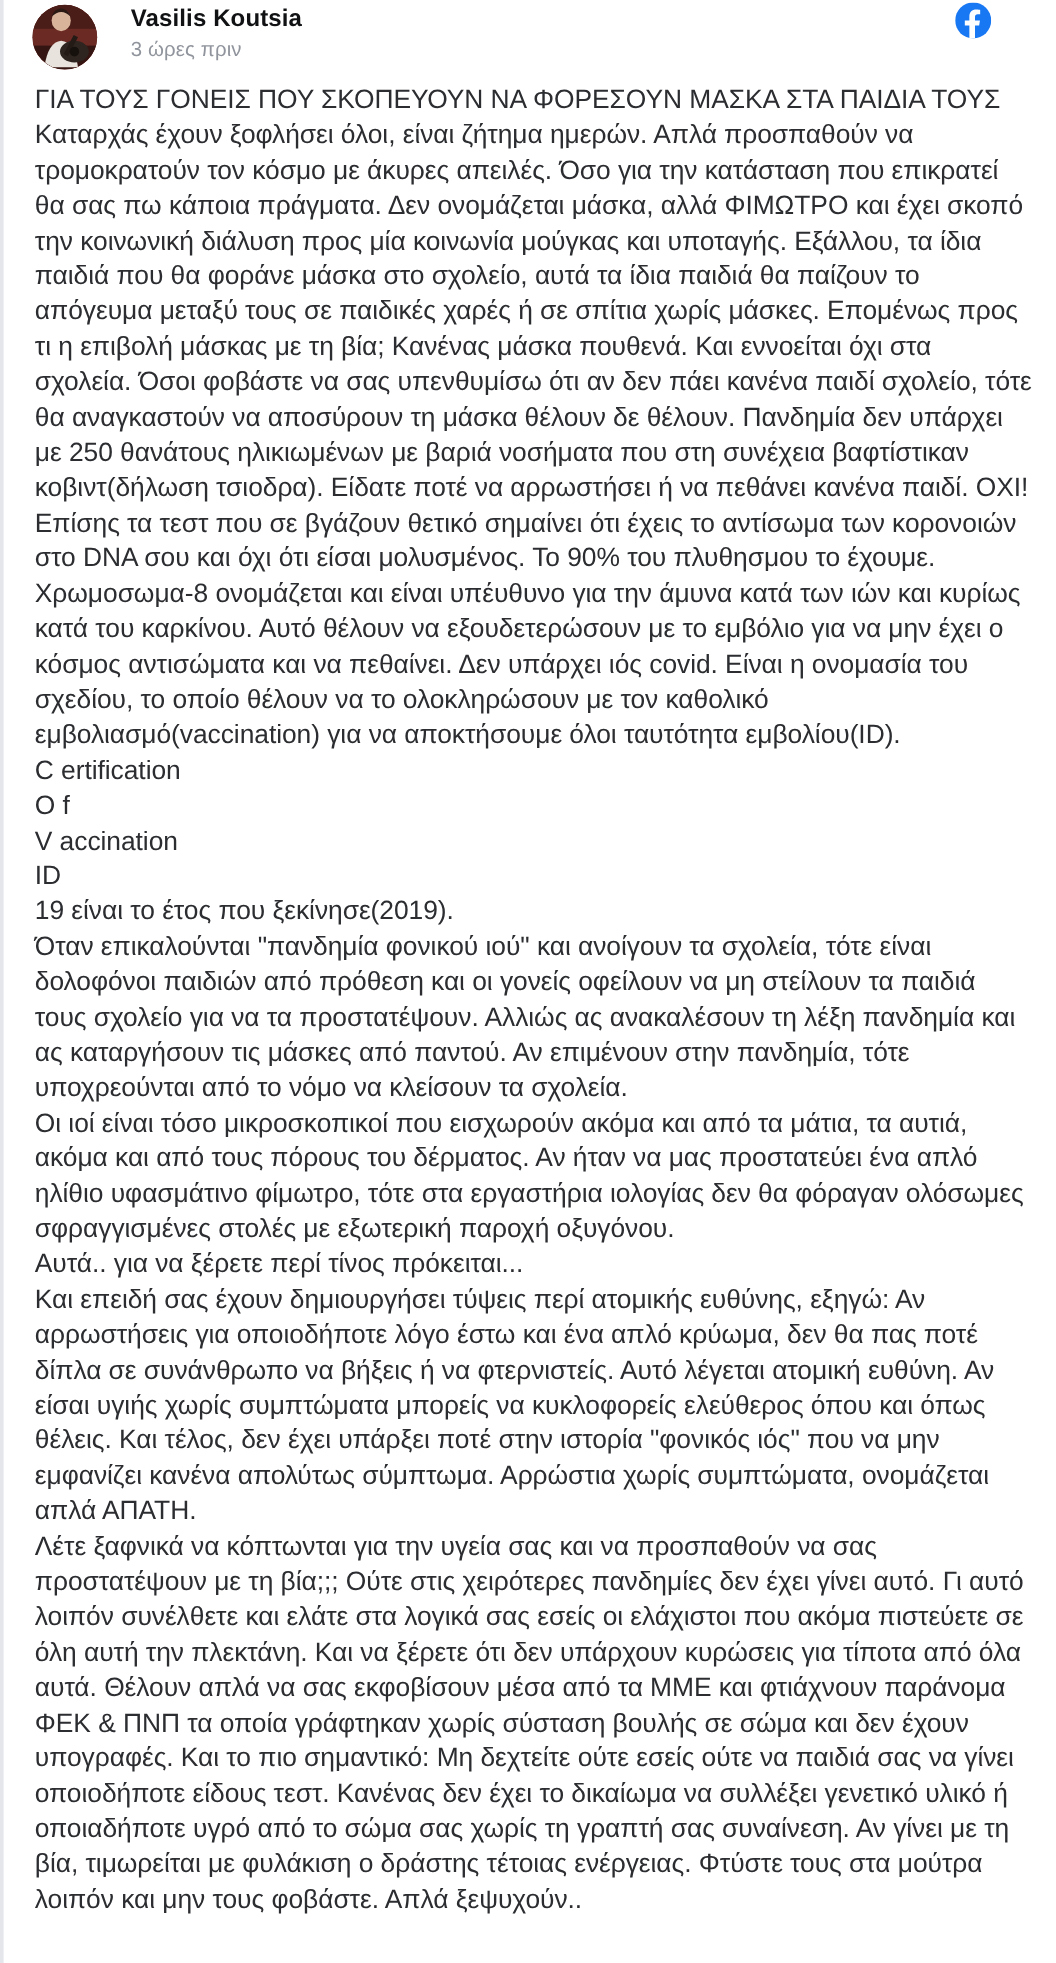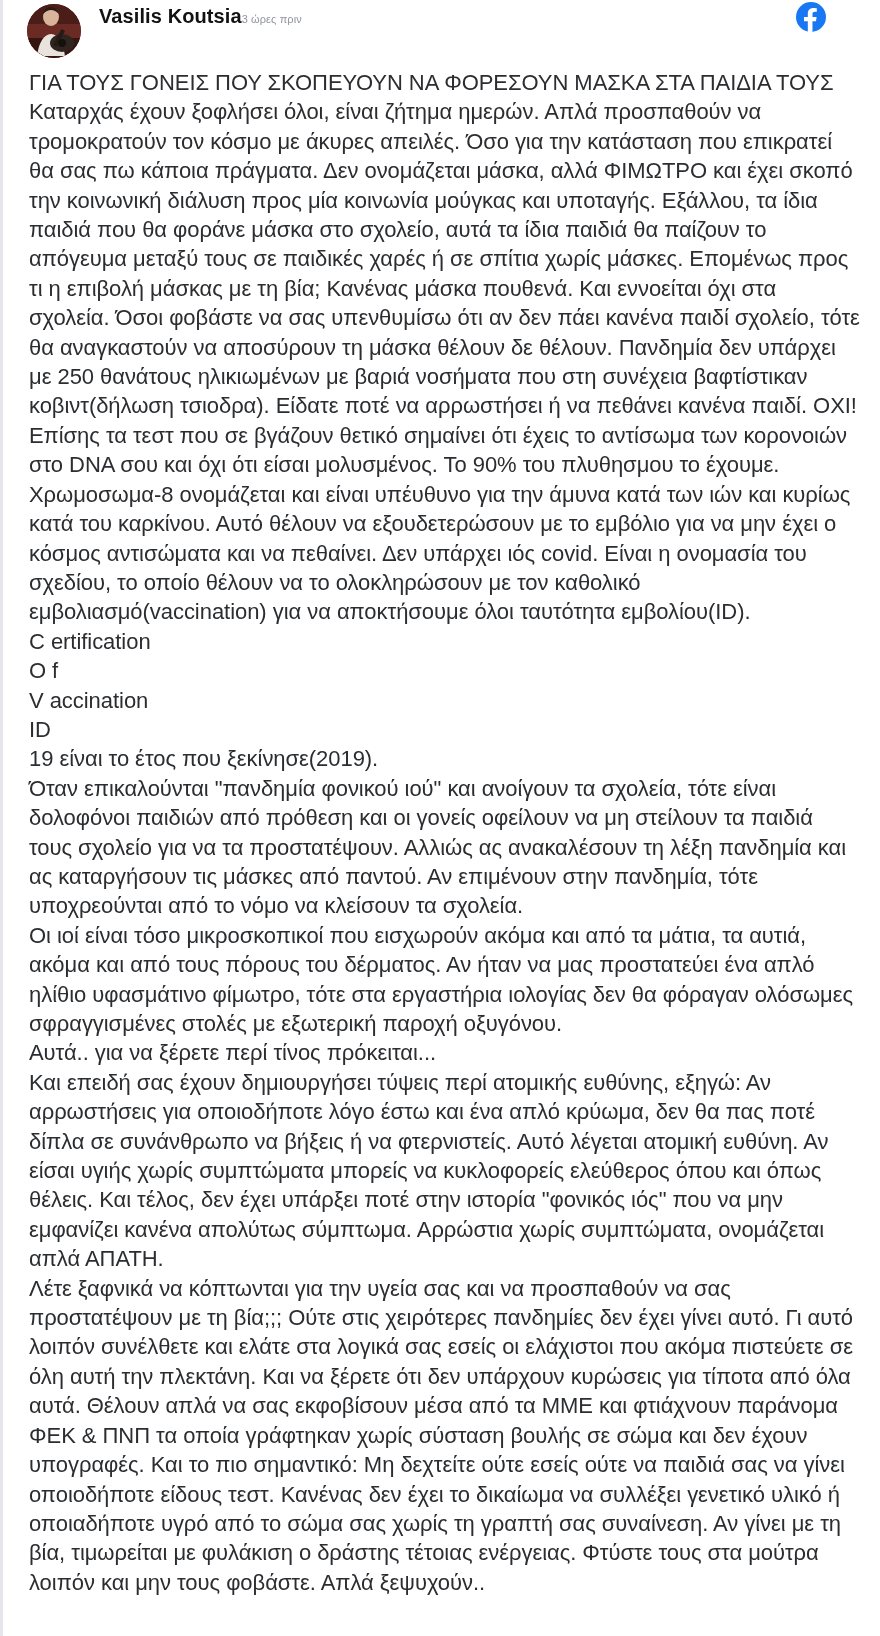--- a/index.html
+++ b/index.html
@@ -40,36 +40,37 @@
     height: 54px;
     border-radius: 50%;
     flex: 0 0 54px;
     overflow: hidden;
     position: relative;
     background: #5c2520;
   }
   .avatar svg { display: block; width: 54px; height: 54px; }
 
   .author-block {
-    margin-left: 18px;
+    margin-left: 28px;
     padding-top: 1px;
     display: flex;
+    flex-direction: column;
     justify-content: center;
   }
 
   .author-name {
     font-size: 20px;
     font-weight: bold;
     line-height: 23px;
     color: #111214;
     letter-spacing: 0.1px;
   }
 
   .timestamp {
-    font-size: 11px;
+    font-size: 17px;
     line-height: 22px;
     color: #90949c;
     margin-top: 3px;
     letter-spacing: 0.1px;
   }
 
   .fb-logo {
     position: absolute;
     top: 2px;
     right: 54px;

